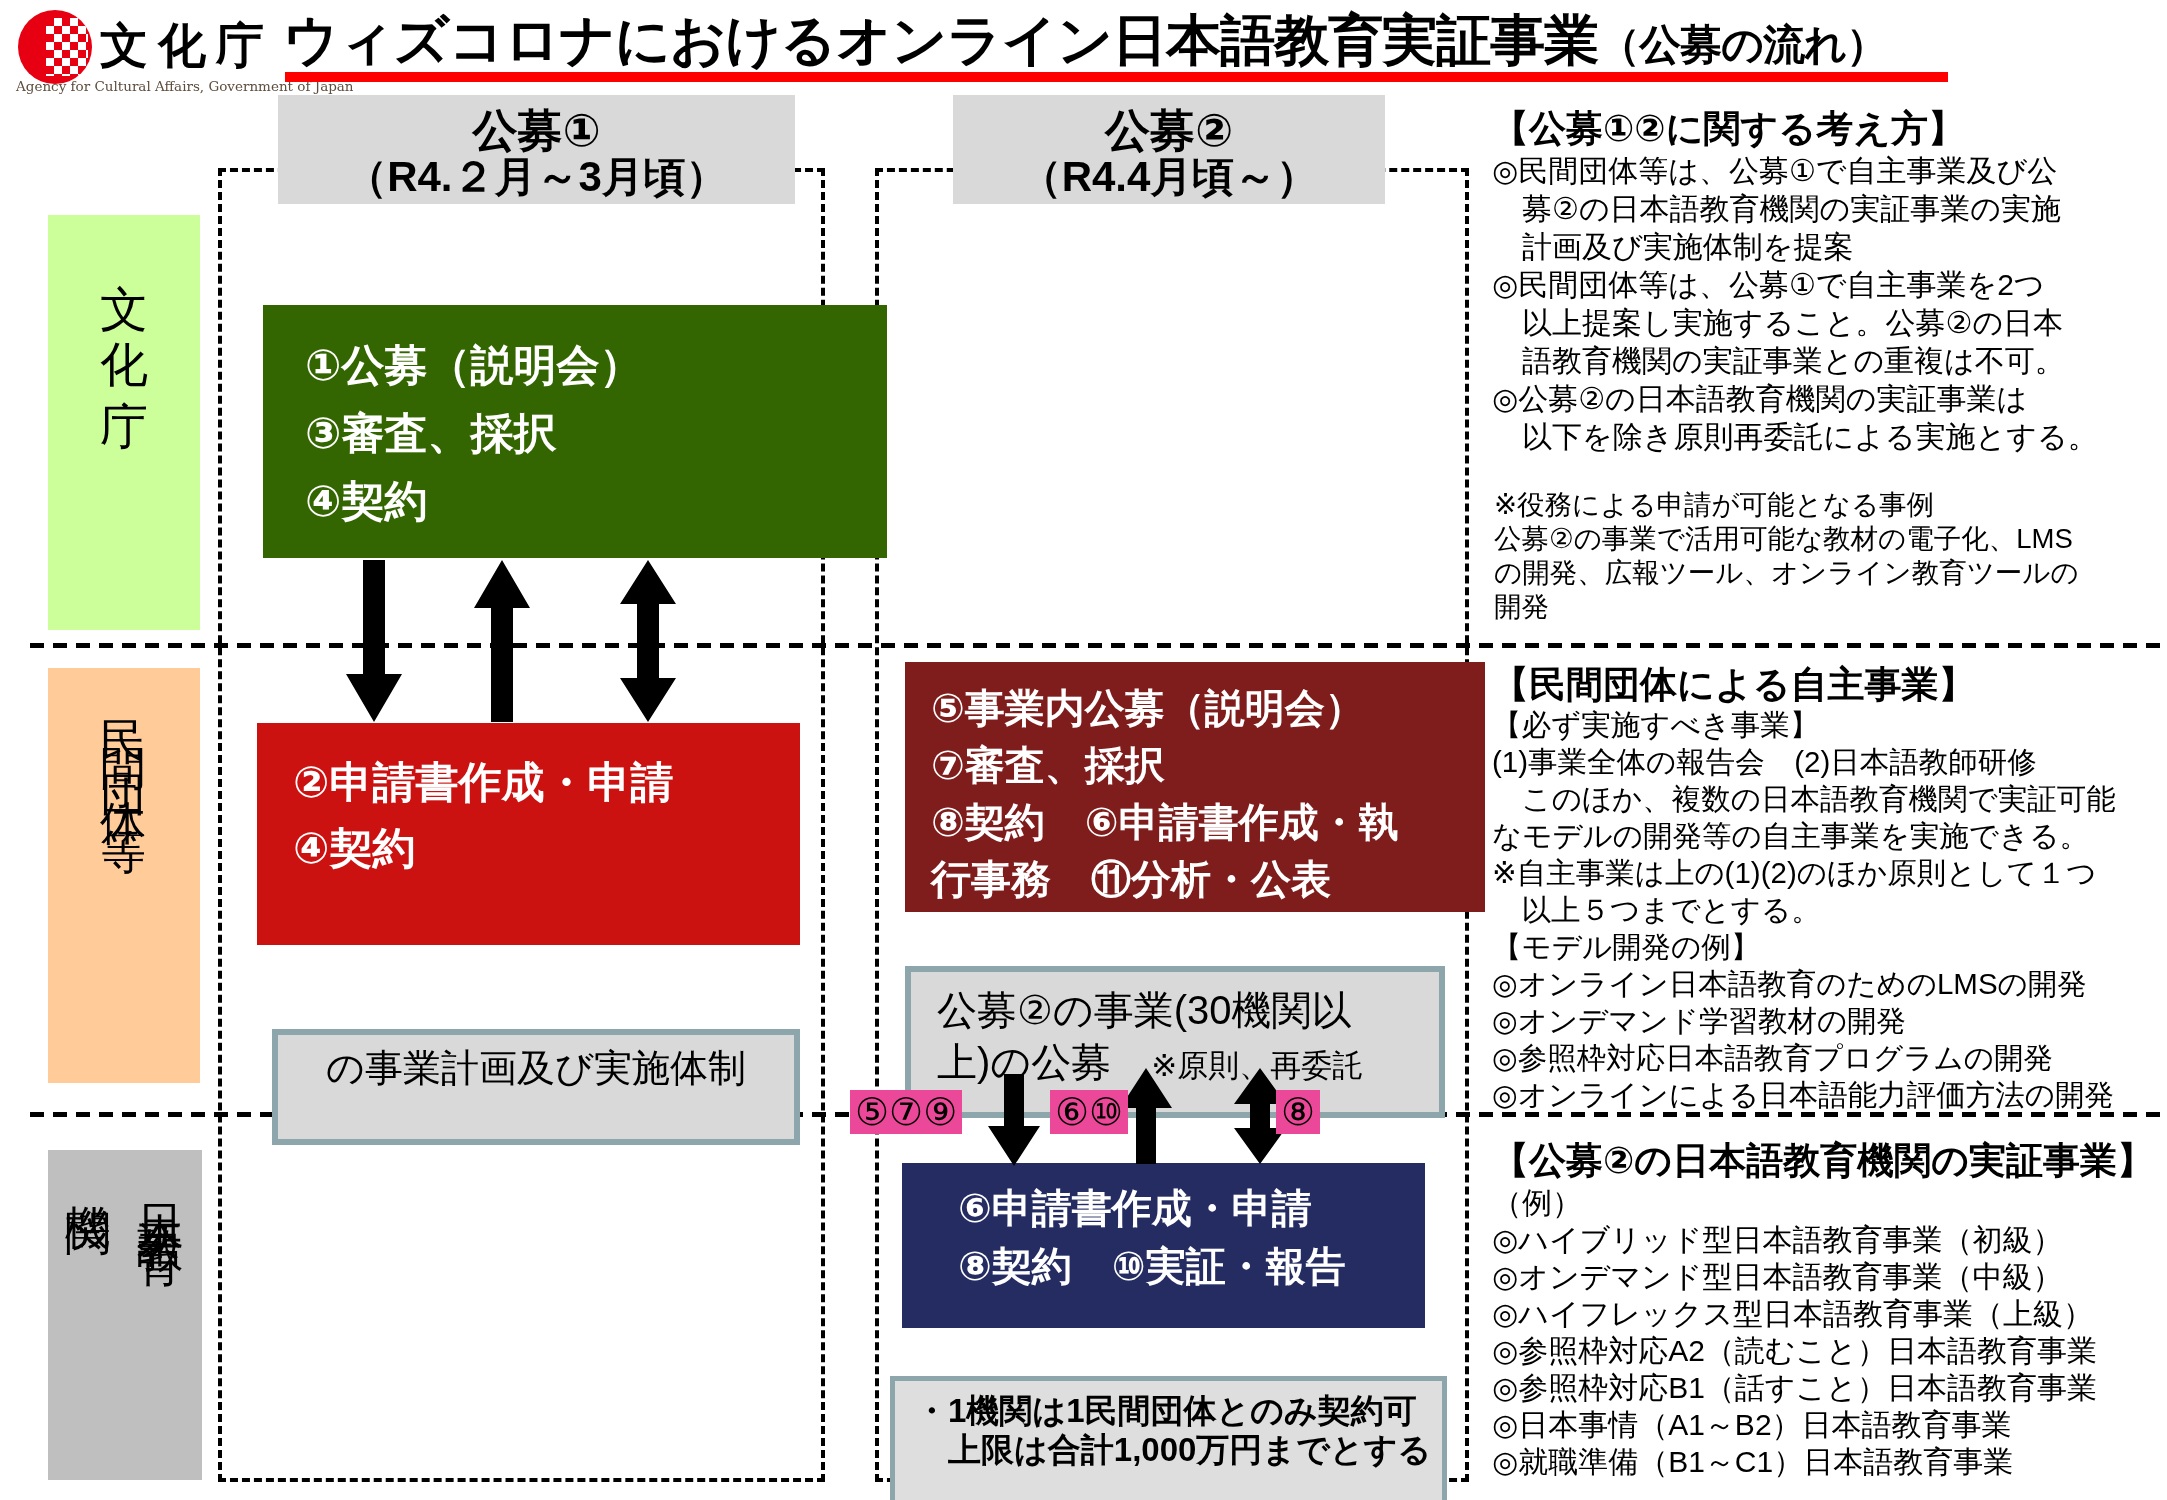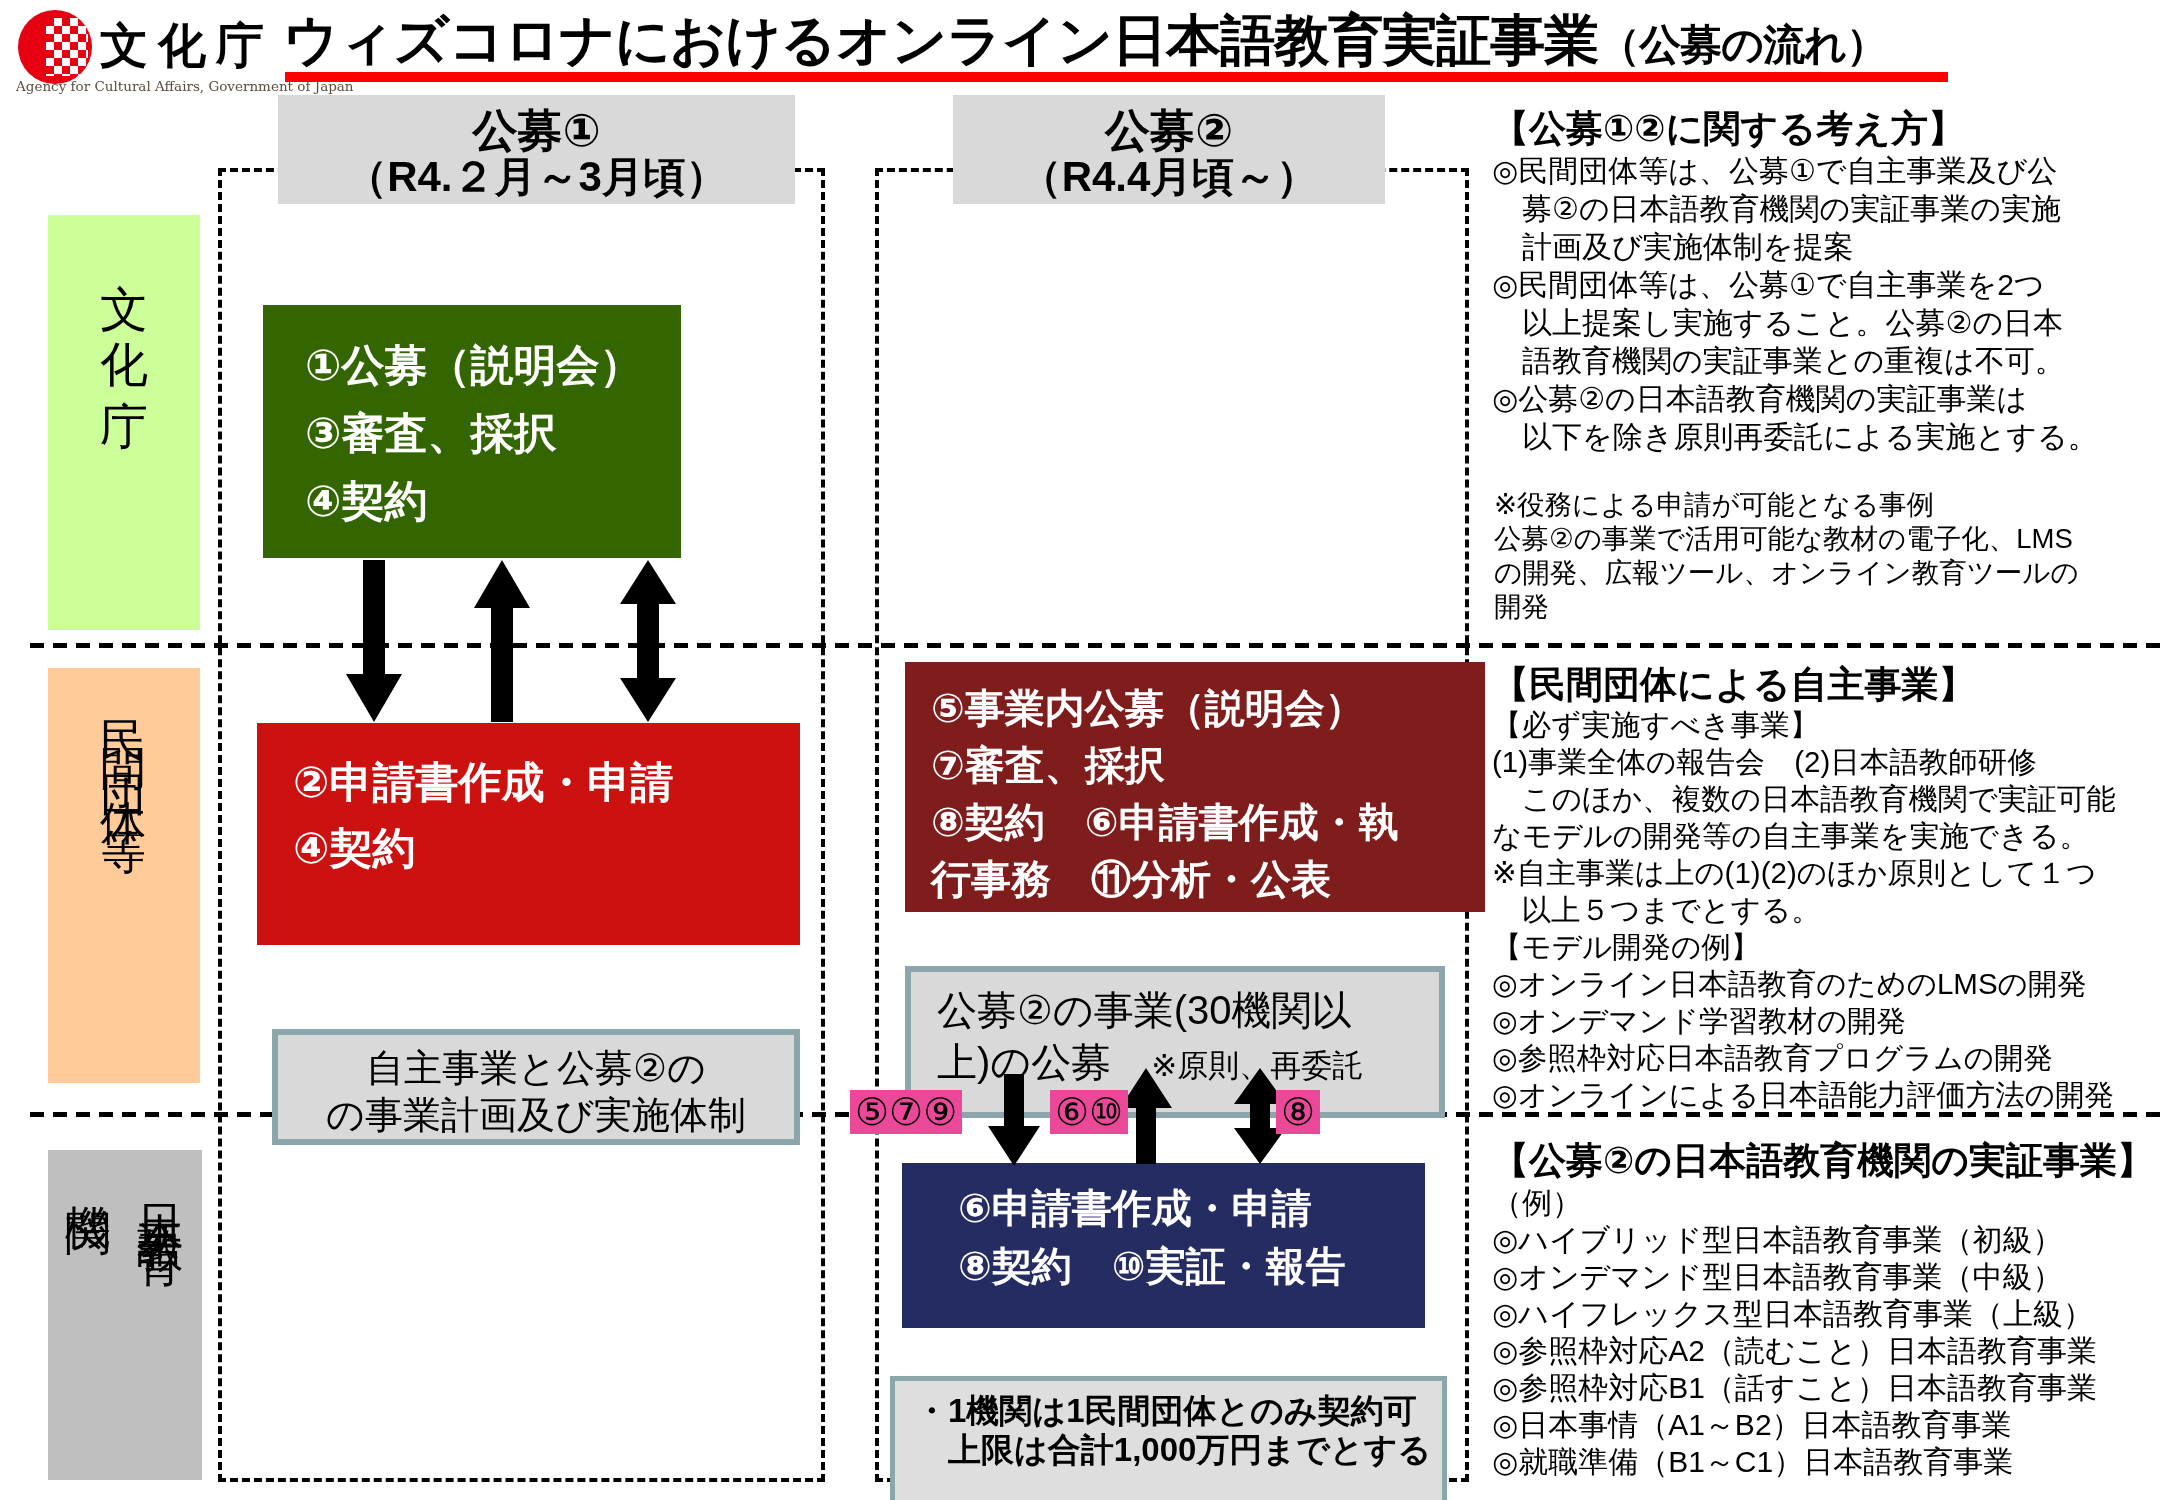--- a/index.html
+++ b/index.html
@@ -85,33 +85,32 @@
 
   <div class="colheader" style="left:278px;top:95px;width:517px;height:97px;">
     <div class="h1">公募①</div>
     <div class="h2">（R4.２月～3月頃）</div>
   </div>
   <div class="colheader" style="left:953px;top:95px;width:432px;height:97px;">
     <div class="h1">公募②</div>
     <div class="h2">（R4.4月頃～）</div>
   </div>
 
-  <div class="cbox green-box" style="left:263px;top:305px;width:418px;height:253px;background:#336600;padding:26px 0 0 42px;box-sizing:border-box;">
+  <div class="cbox green-box" style="left:263px;top:305px;width:624px;height:253px;background:#336600;padding:26px 0 0 42px;box-sizing:border-box;">
       <div class="wline">①公募（説明会）</div>
       <div class="wline">③審査、採択</div>
       <div class="wline">④契約</div>
     </div>
 
   <div class="cbox red1-box" style="left:257px;top:723px;width:543px;height:222px;background:#CC1111;padding:26px 0 7px 36px;box-sizing:border-box;">
       <div class="wline">②申請書作成・申請</div>
       <div class="wline">④契約</div>
     </div>
 
   <div class="cbox graybox" style="left:272px;top:985px;width:528px;height:116px;padding-top:10px;box-sizing:border-box;">
-      <div class="g1line">自主事業と公募②の</div>
       <div class="g1line">の事業計画及び実施体制</div>
     </div>
 
   <div class="cbox red2-box" style="left:905px;top:662px;width:580px;height:250px;background:#7f1d1d;padding:18px 0 0 26px;box-sizing:border-box;">
       <div class="wline">⑤事業内公募（説明会）</div>
       <div class="wline">⑦審査、採択</div>
       <div class="wline">⑧契約　⑥申請書作成・執</div>
       <div class="wline">行事務　⑪分析・公表</div>
     </div>
 

